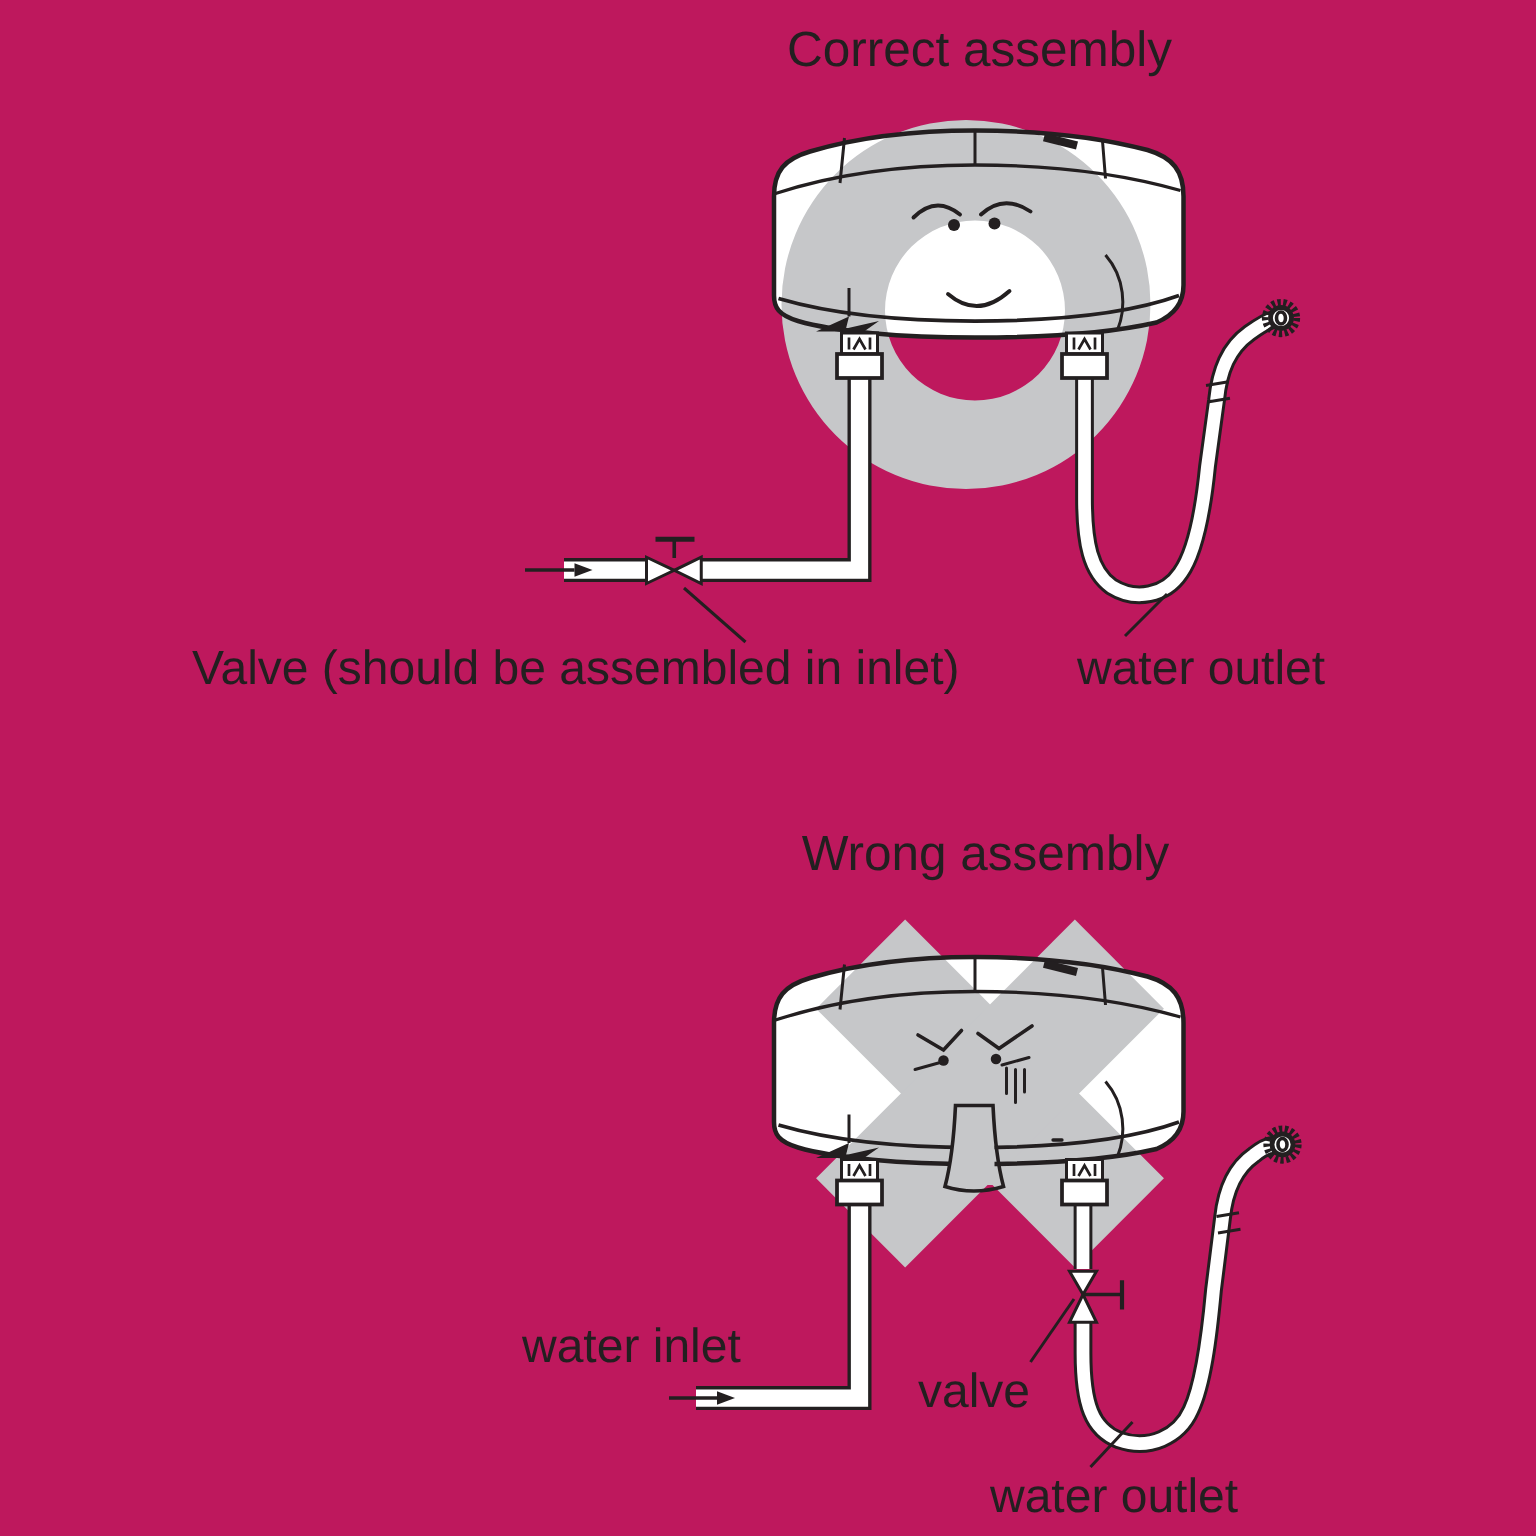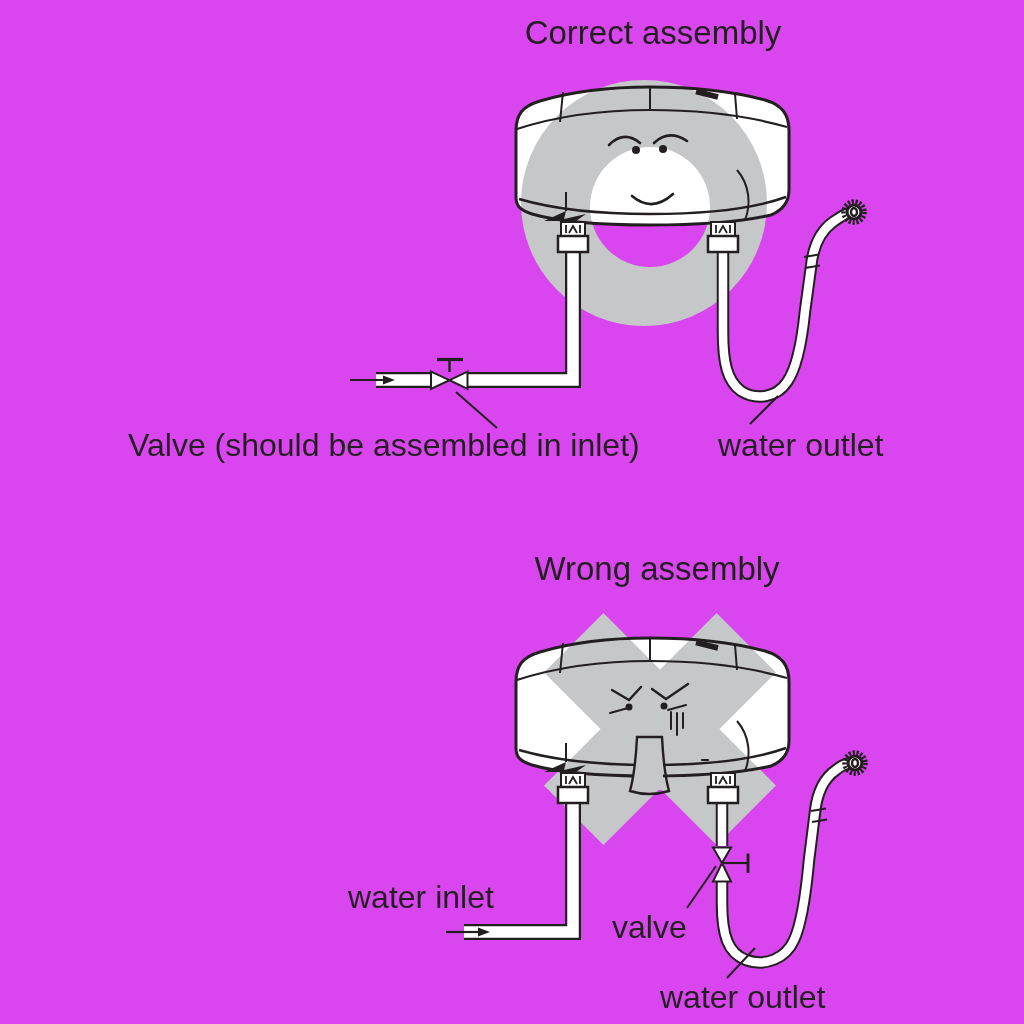--- a/index.html
+++ b/index.html
@@ -1,16 +1,16 @@
 <!DOCTYPE html>
 <html><head>
 <meta charset="utf-8">
 <style>
   html,body{margin:0;padding:0;background:#ffffff;}
-  .stage{position:relative;width:1024px;height:1024px;background:#d946ef;overflow:hidden;}
+  .stage{position:relative;width:1024px;height:1024px;background:#be185d;overflow:hidden;}
   svg{position:absolute;left:0;top:0;}
   svg text{font-family:"Liberation Sans","DejaVu Sans",sans-serif;fill:#231f20;}
 </style>
 </head>
 <body>
 
 <div class="stage">
 <svg width="1024" height="1024" viewBox="0 0 1024 1024">
 
   <defs>

